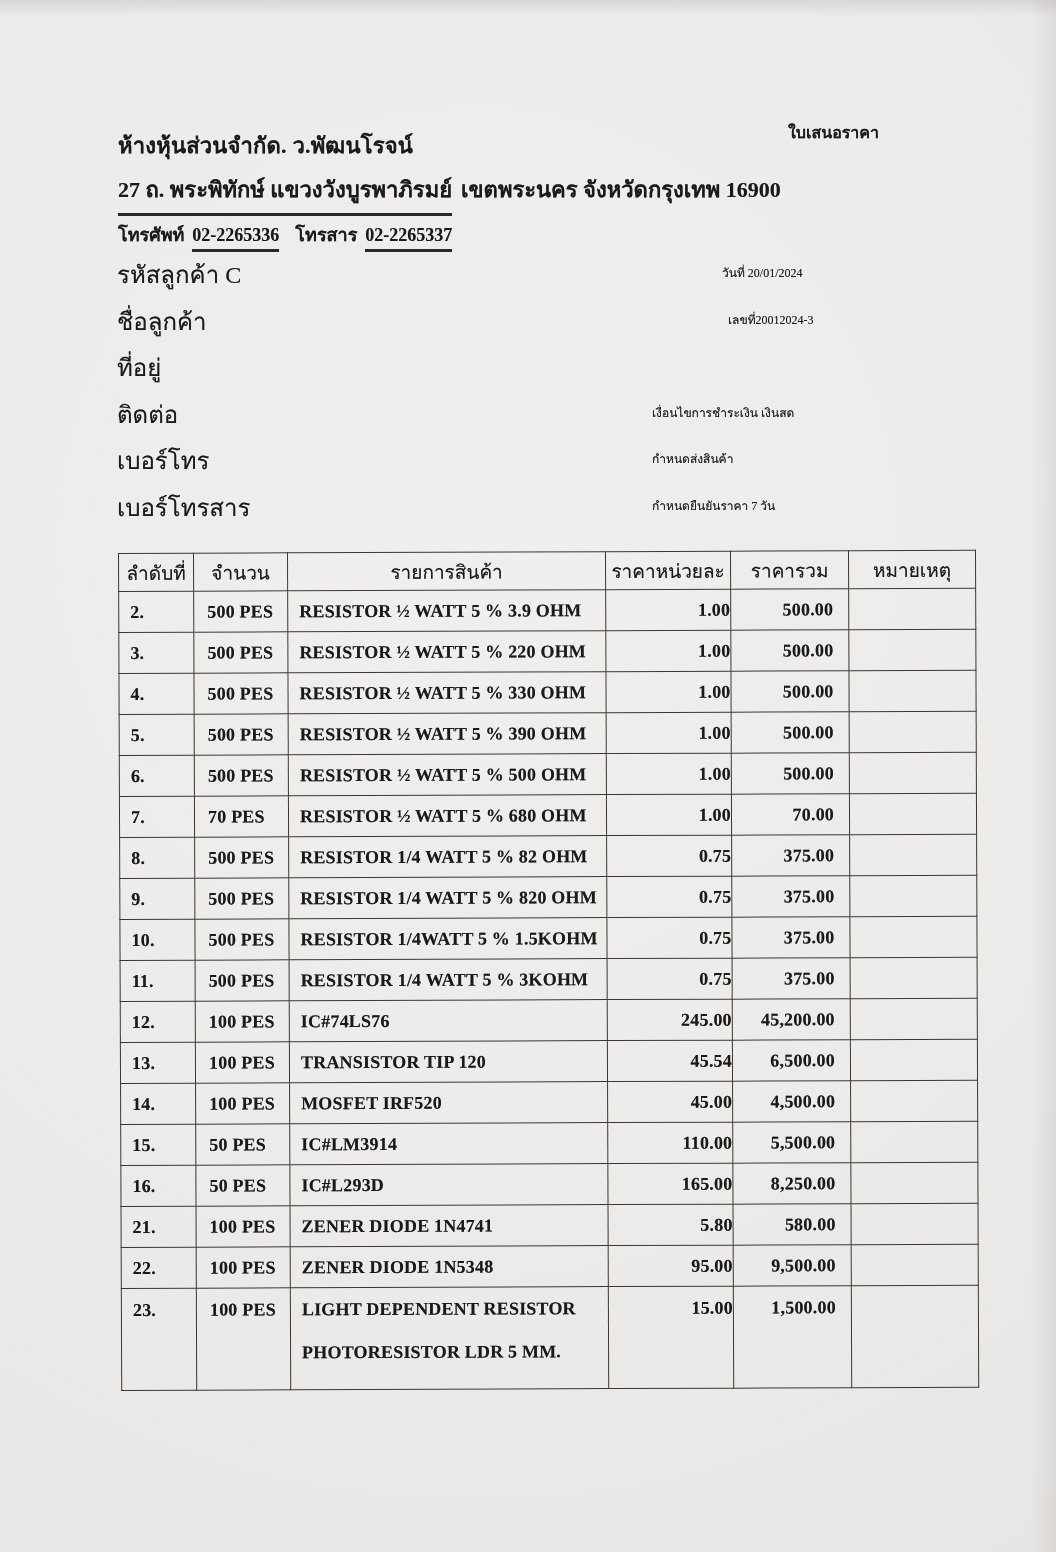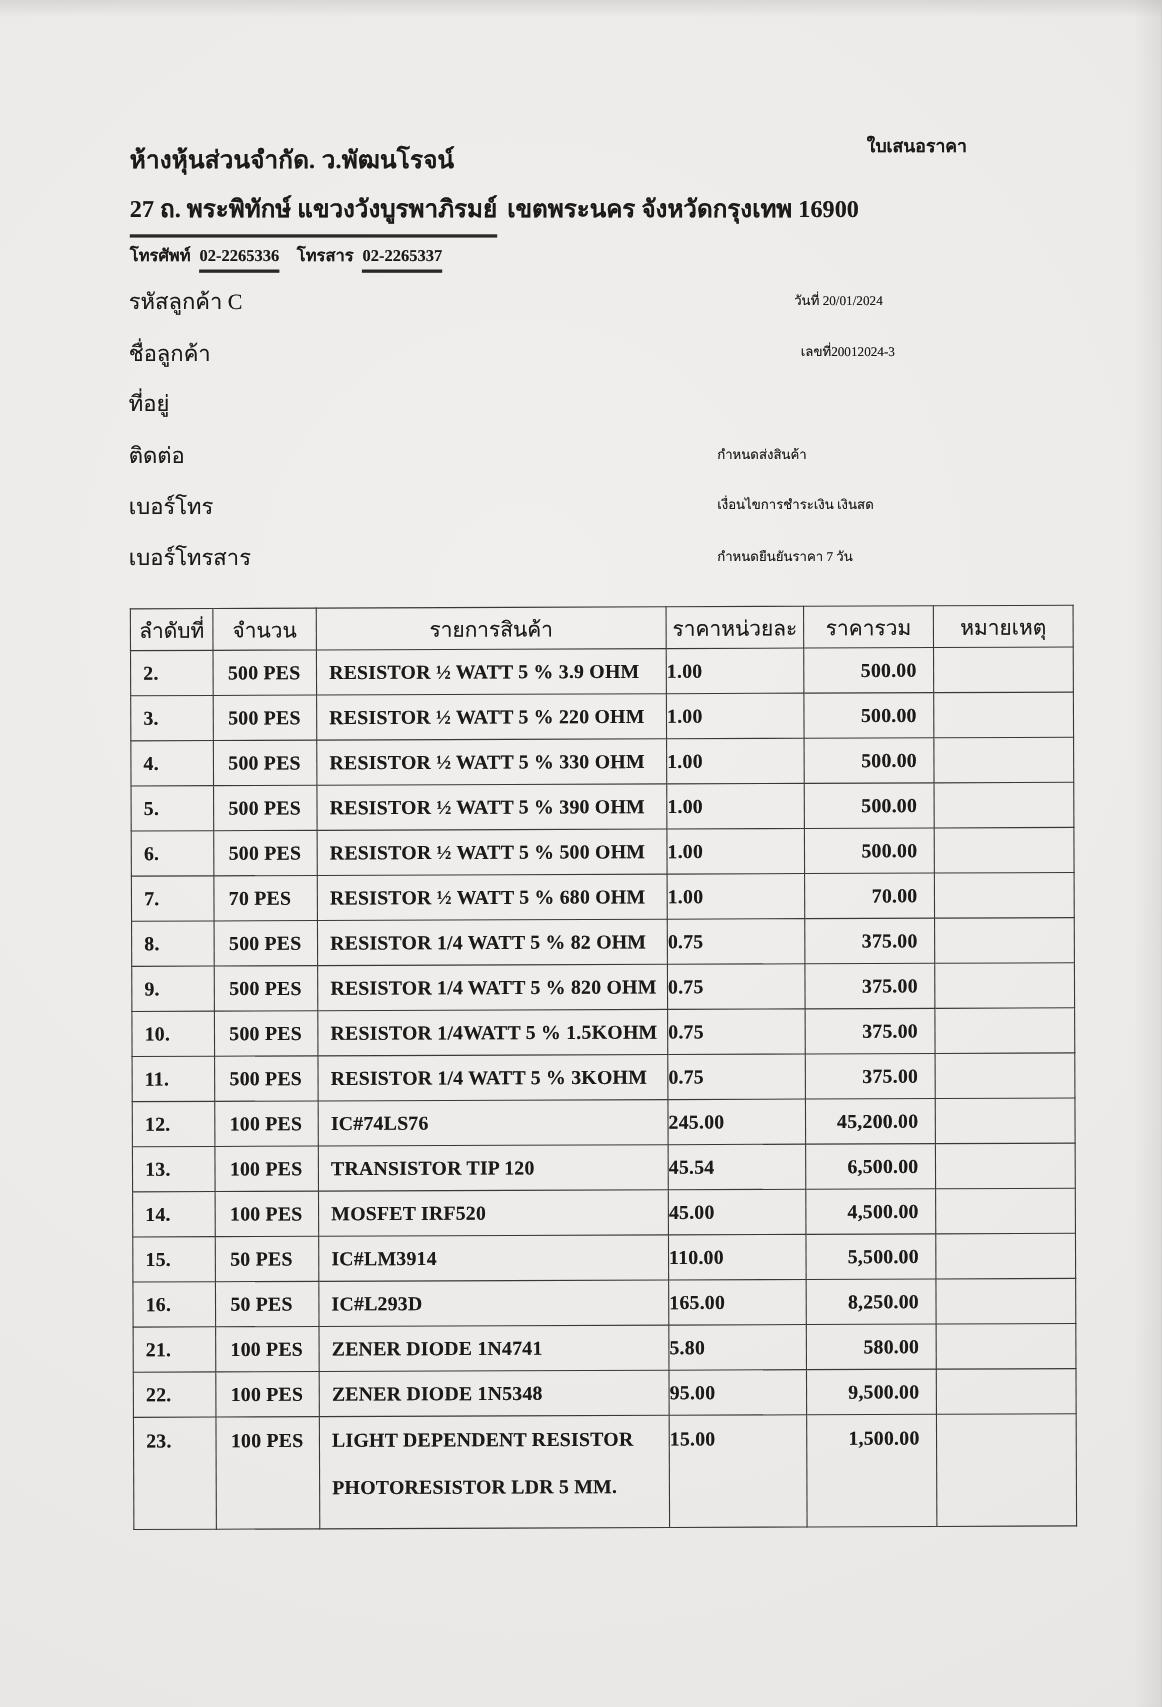--- a/index.html
+++ b/index.html
@@ -23,26 +23,26 @@
     content:"";position:absolute;right:0;top:0;bottom:0;width:26px;
     background:linear-gradient(270deg,rgba(95,92,90,.10),rgba(95,92,90,0));
     pointer-events:none;
   }
 
   
   .company{position:absolute;left:118px;top:128px;font-size:22px;font-weight:700;letter-spacing:.2px;}
   .doctype{position:absolute;left:788px;top:120px;font-size:16px;font-weight:700;}
   .address{position:absolute;left:118px;top:172px;font-size:22px;font-weight:700;white-space:nowrap;}
   .address .u{display:inline-block;border-bottom:3px solid #2a2826;padding-bottom:6px;margin-right:9px;}
-  .phoneline{position:absolute;left:118px;top:220px;font-size:15px;font-weight:700;white-space:nowrap;}
+  .phoneline{position:absolute;left:118px;top:220px;font-size:18px;font-weight:700;white-space:nowrap;}
   .phoneline .num{display:inline-block;border-bottom:3px solid #2a2826;padding-bottom:3px;margin-left:8px;margin-right:16px;}
   .phoneline .num:last-child{margin-right:0;}
 
   
-  .info-left{position:absolute;left:117px;top:262px;font-size:20px;}
+  .info-left{position:absolute;left:117px;top:262px;font-size:24px;}
   .info-right{position:absolute;left:652px;top:260px;font-size:12px;}
   .info-row{height:46.5px;line-height:26px;white-space:nowrap;}
   .info-right .r1{padding-left:70px;}
   .info-right .r2{padding-left:76px;}
 
   
   .qtable{
     position:absolute;left:118px;top:553px;
     border-collapse:collapse;table-layout:fixed;
     transform:rotate(-0.22deg);transform-origin:0 0;
@@ -52,21 +52,21 @@
     height:37px;font-size:19px;font-weight:400;
     text-align:center;vertical-align:middle;padding:0 2px;
   }
   .qtable td{
     height:40px;font-size:18px;font-weight:700;
     vertical-align:middle;padding:0;letter-spacing:.2px;
   }
   td.c-no{padding-left:11px;}
   td.c-qty{padding-left:13px;}
   td.c-item{padding-left:11px;}
-  td.c-unit{text-align:left;margin-left:24px;}
+  td.c-unit{text-align:right;margin-left:24px;}
   td.c-total{text-align:right;padding-right:15px;}
   tr.tall td{height:90px;vertical-align:top;padding-top:11px;}
   .item2{margin-top:22px;}
 </style>
 </head>
 <body>
 
 <div class="page">
 
   <div class="company">ห้างหุ้นส่วนจำกัด. ว.พัฒนโรจน์</div>
@@ -86,22 +86,22 @@
     <div class="info-row">ที่อยู่</div>
     <div class="info-row">ติดต่อ</div>
     <div class="info-row">เบอร์โทร</div>
     <div class="info-row">เบอร์โทรสาร</div>
   </div>
 
   <div class="info-right">
     <div class="info-row r1">วันที่ 20/01/2024</div>
     <div class="info-row r2">เลขที่20012024-3</div>
     <div class="info-row"></div>
+    <div class="info-row">เงื่อนไขการชำระเงิน เงินสด</div>
     <div class="info-row">กำหนดส่งสินค้า</div>
-    <div class="info-row">เงื่อนไขการชำระเงิน เงินสด</div>
     <div class="info-row">กำหนดยืนยันราคา 7 วัน</div>
   </div>
 
   <table class="qtable">
     <colgroup>
       <col style="width:75px">
         <col style="width:94px">
         <col style="width:318px">
       <col style="width:125px">
         <col style="width:118px">

